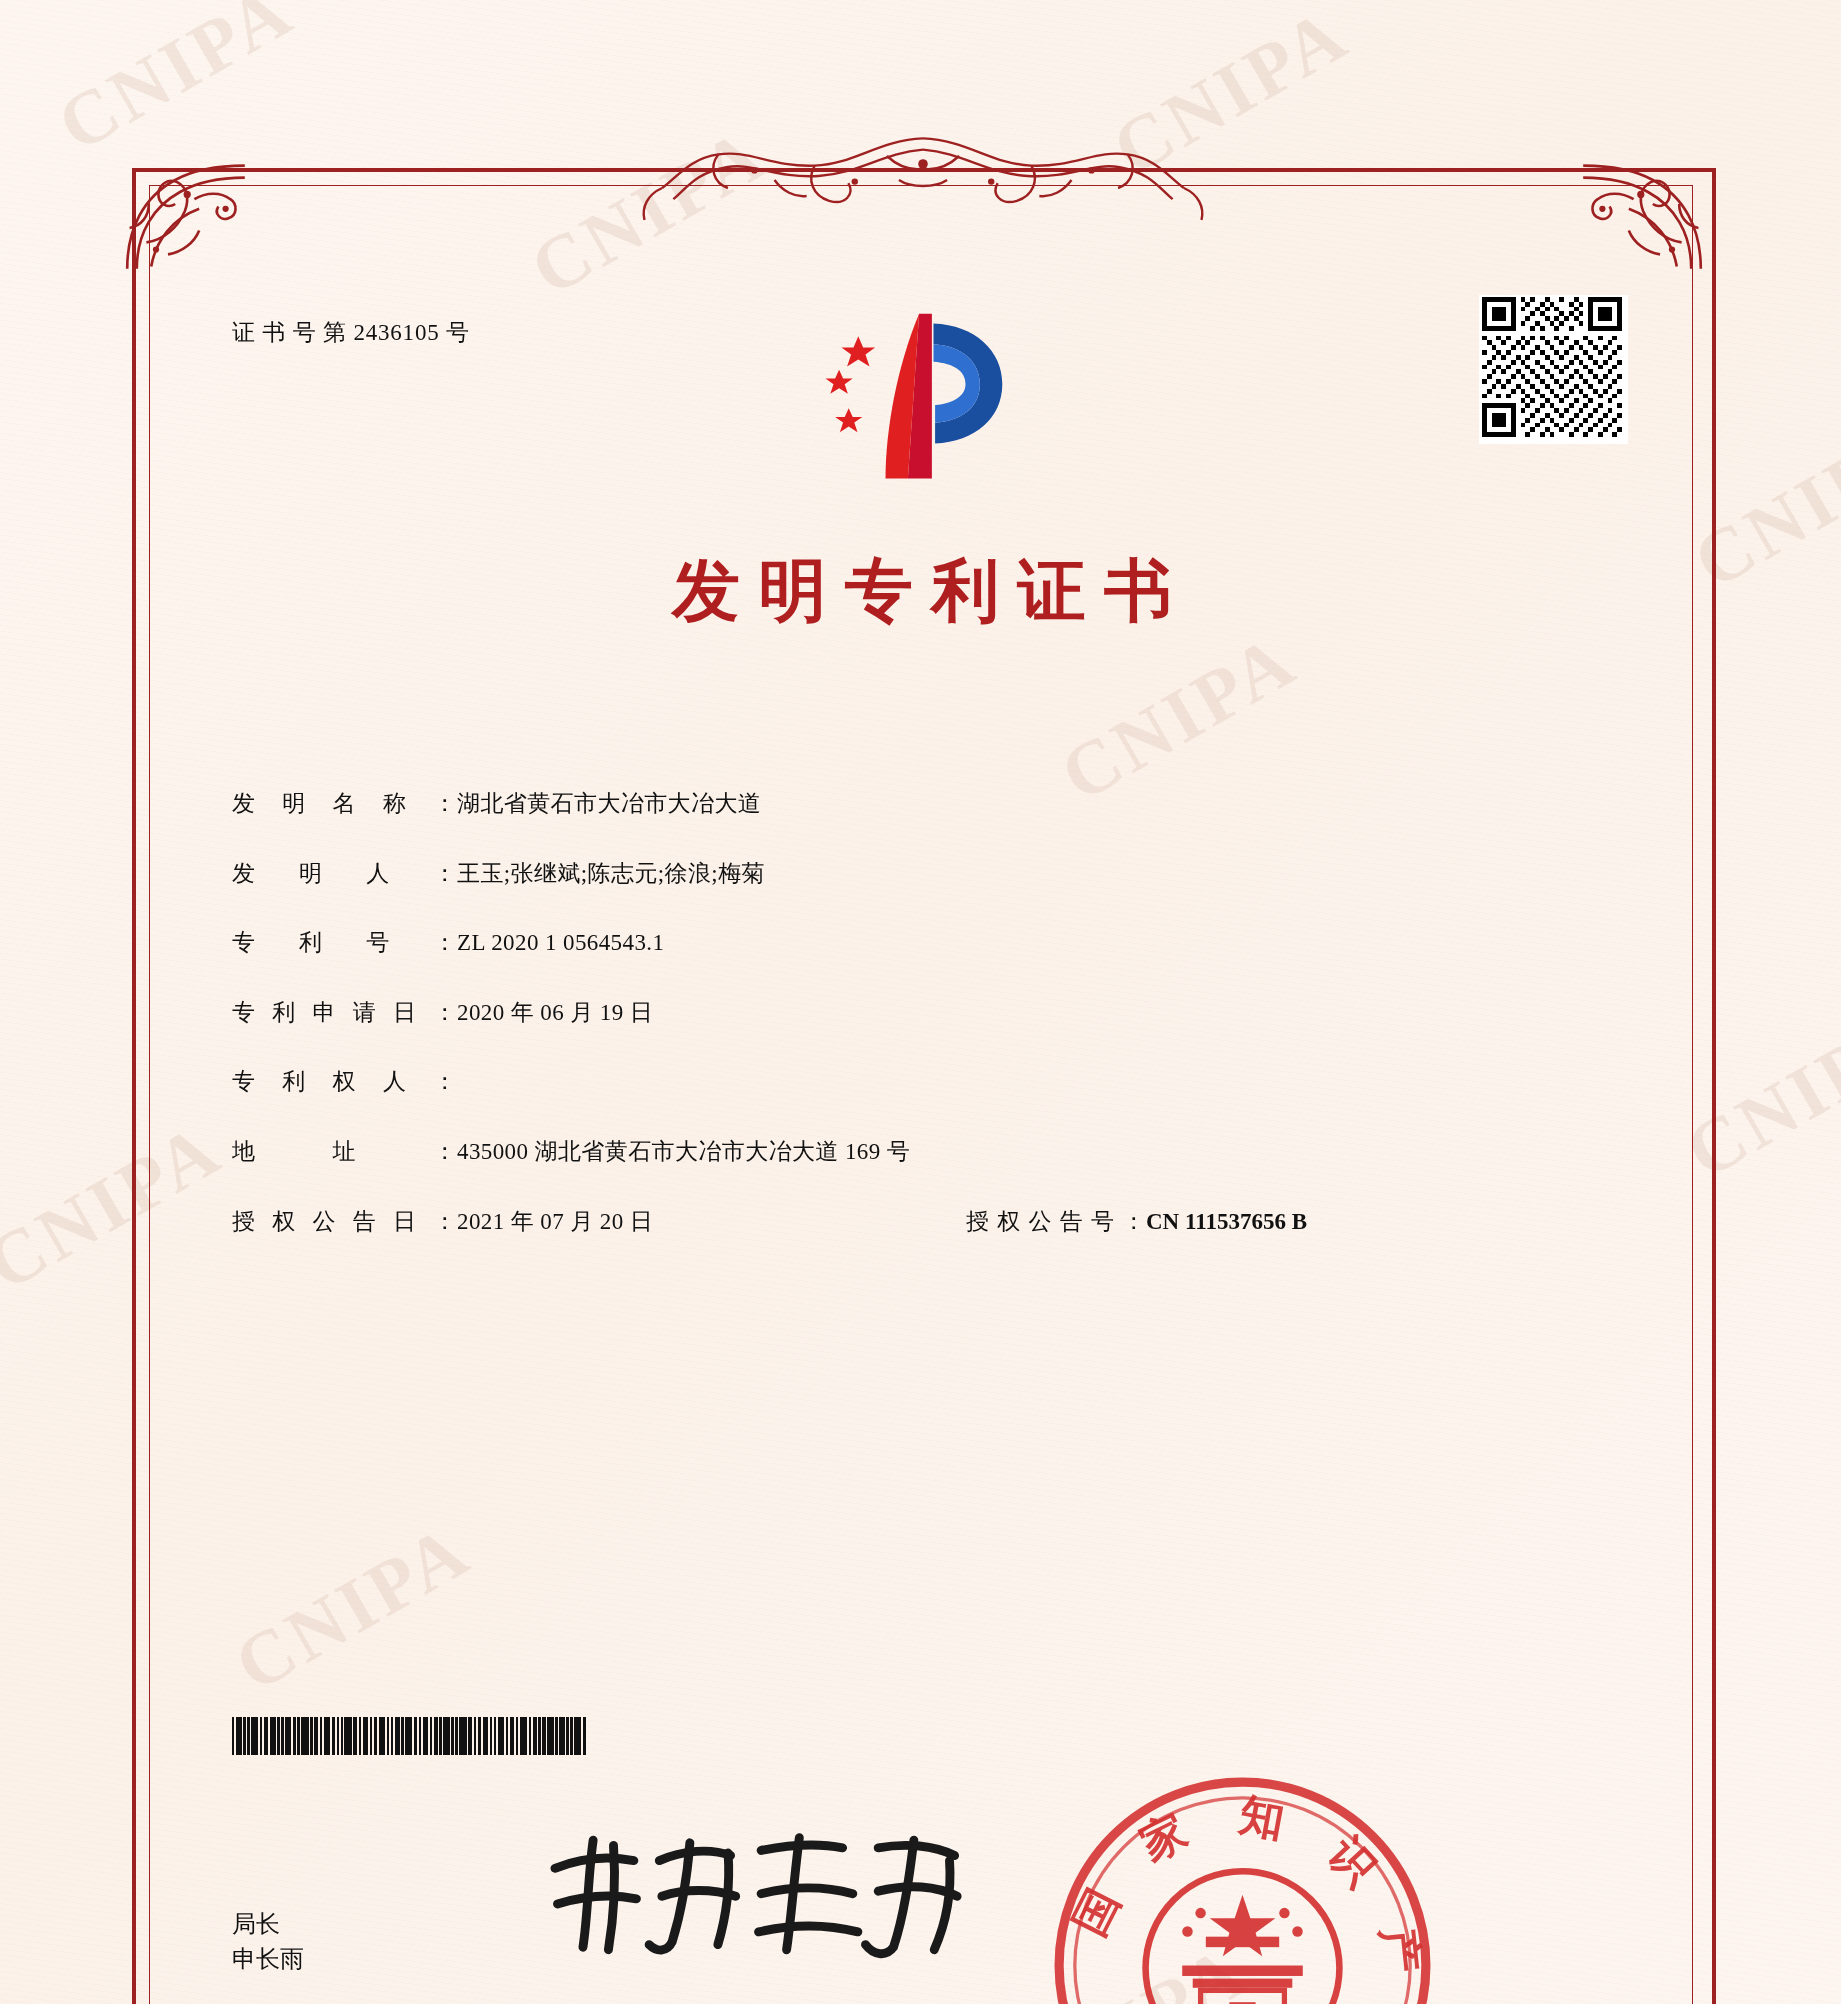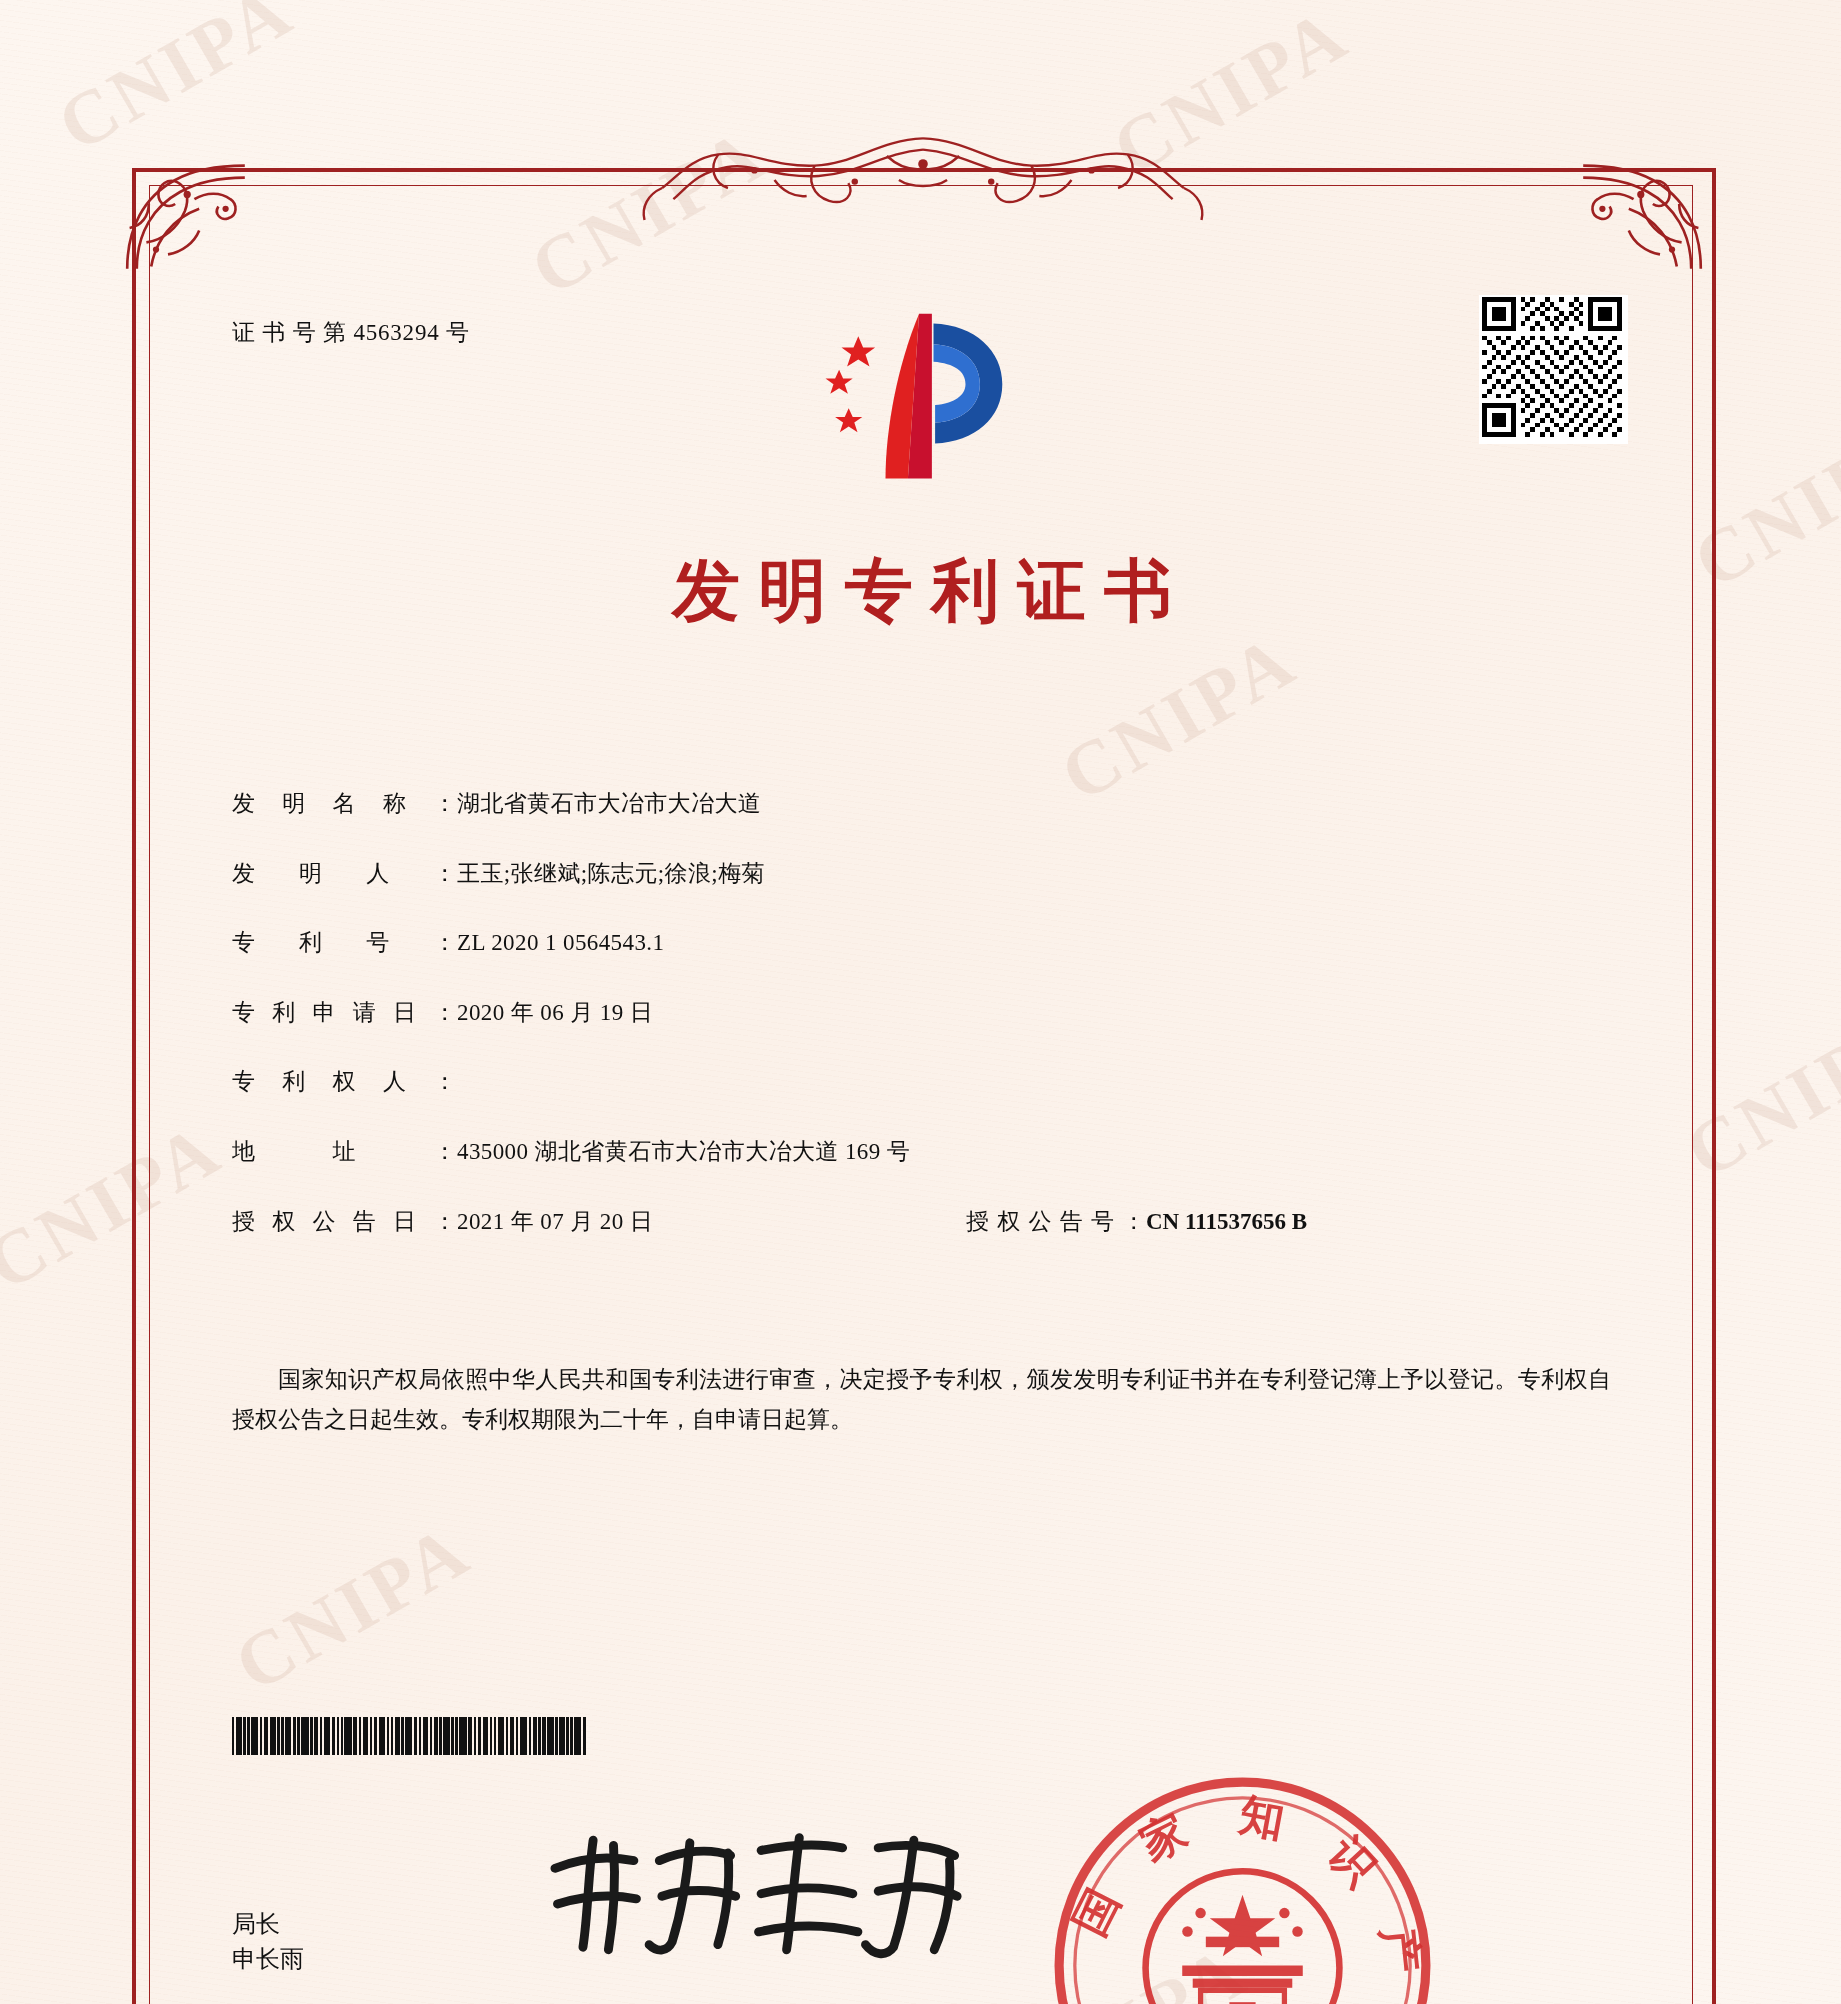--- a/index.html
+++ b/index.html
@@ -304,21 +304,21 @@
       <g fill="#9e2121">
         <circle cx="56" cy="32" r="3"></circle>
         <circle cx="88" cy="44" r="2.6"></circle>
         <circle cx="30" cy="78" r="2.6"></circle>
       </g>
     </svg>
   </div>
 
   <div class="content">
 
-    <div class="cert-no">证 书 号 第 4563294 号</div>
+    <div class="cert-no">证 书 号 第 2436105 号</div>
 
     <div class="qr">
       <svg viewBox="0 0 29 29" width="140" height="140" xmlns="http://www.w3.org/2000/svg" shape-rendering="crispEdges">
         <rect width="29" height="29" fill="#ffffff"></rect>
         <g fill="#000000">
           <rect x="0" y="0" width="7" height="1"></rect>
             <rect x="0" y="6" width="7" height="1"></rect>
           <rect x="0" y="0" width="1" height="7"></rect>
             <rect x="6" y="0" width="1" height="7"></rect>
           <rect x="2" y="2" width="3" height="3"></rect>
@@ -652,21 +652,20 @@
           <span>告</span>
           <span>号</span>
           <span class="field-colon">：</span>
         </div>
         <div class="sub-value">CN 111537656 B</div>
       </div>
 
     </div>
 
     <div class="paragraphs">
-      <p>国家知识产权局依照中华人民共和国专利法进行审查，决定授予专利权，颁发发明专利证书并在专利登记簿上予以登记。专利权自授权公告之日起生效。专利权期限为二十年，自申请日起算。</p>
     </div>
 
     <div class="barcode">
       <i style="width:2.4px"></i>
         <i style="width:5.6px"></i>
         <i style="width:2.4px"></i>
         <i style="width:2.4px"></i>
         <i style="width:7.2px"></i>
       <i style="width:2.4px"></i>
         <i style="width:4px"></i>

